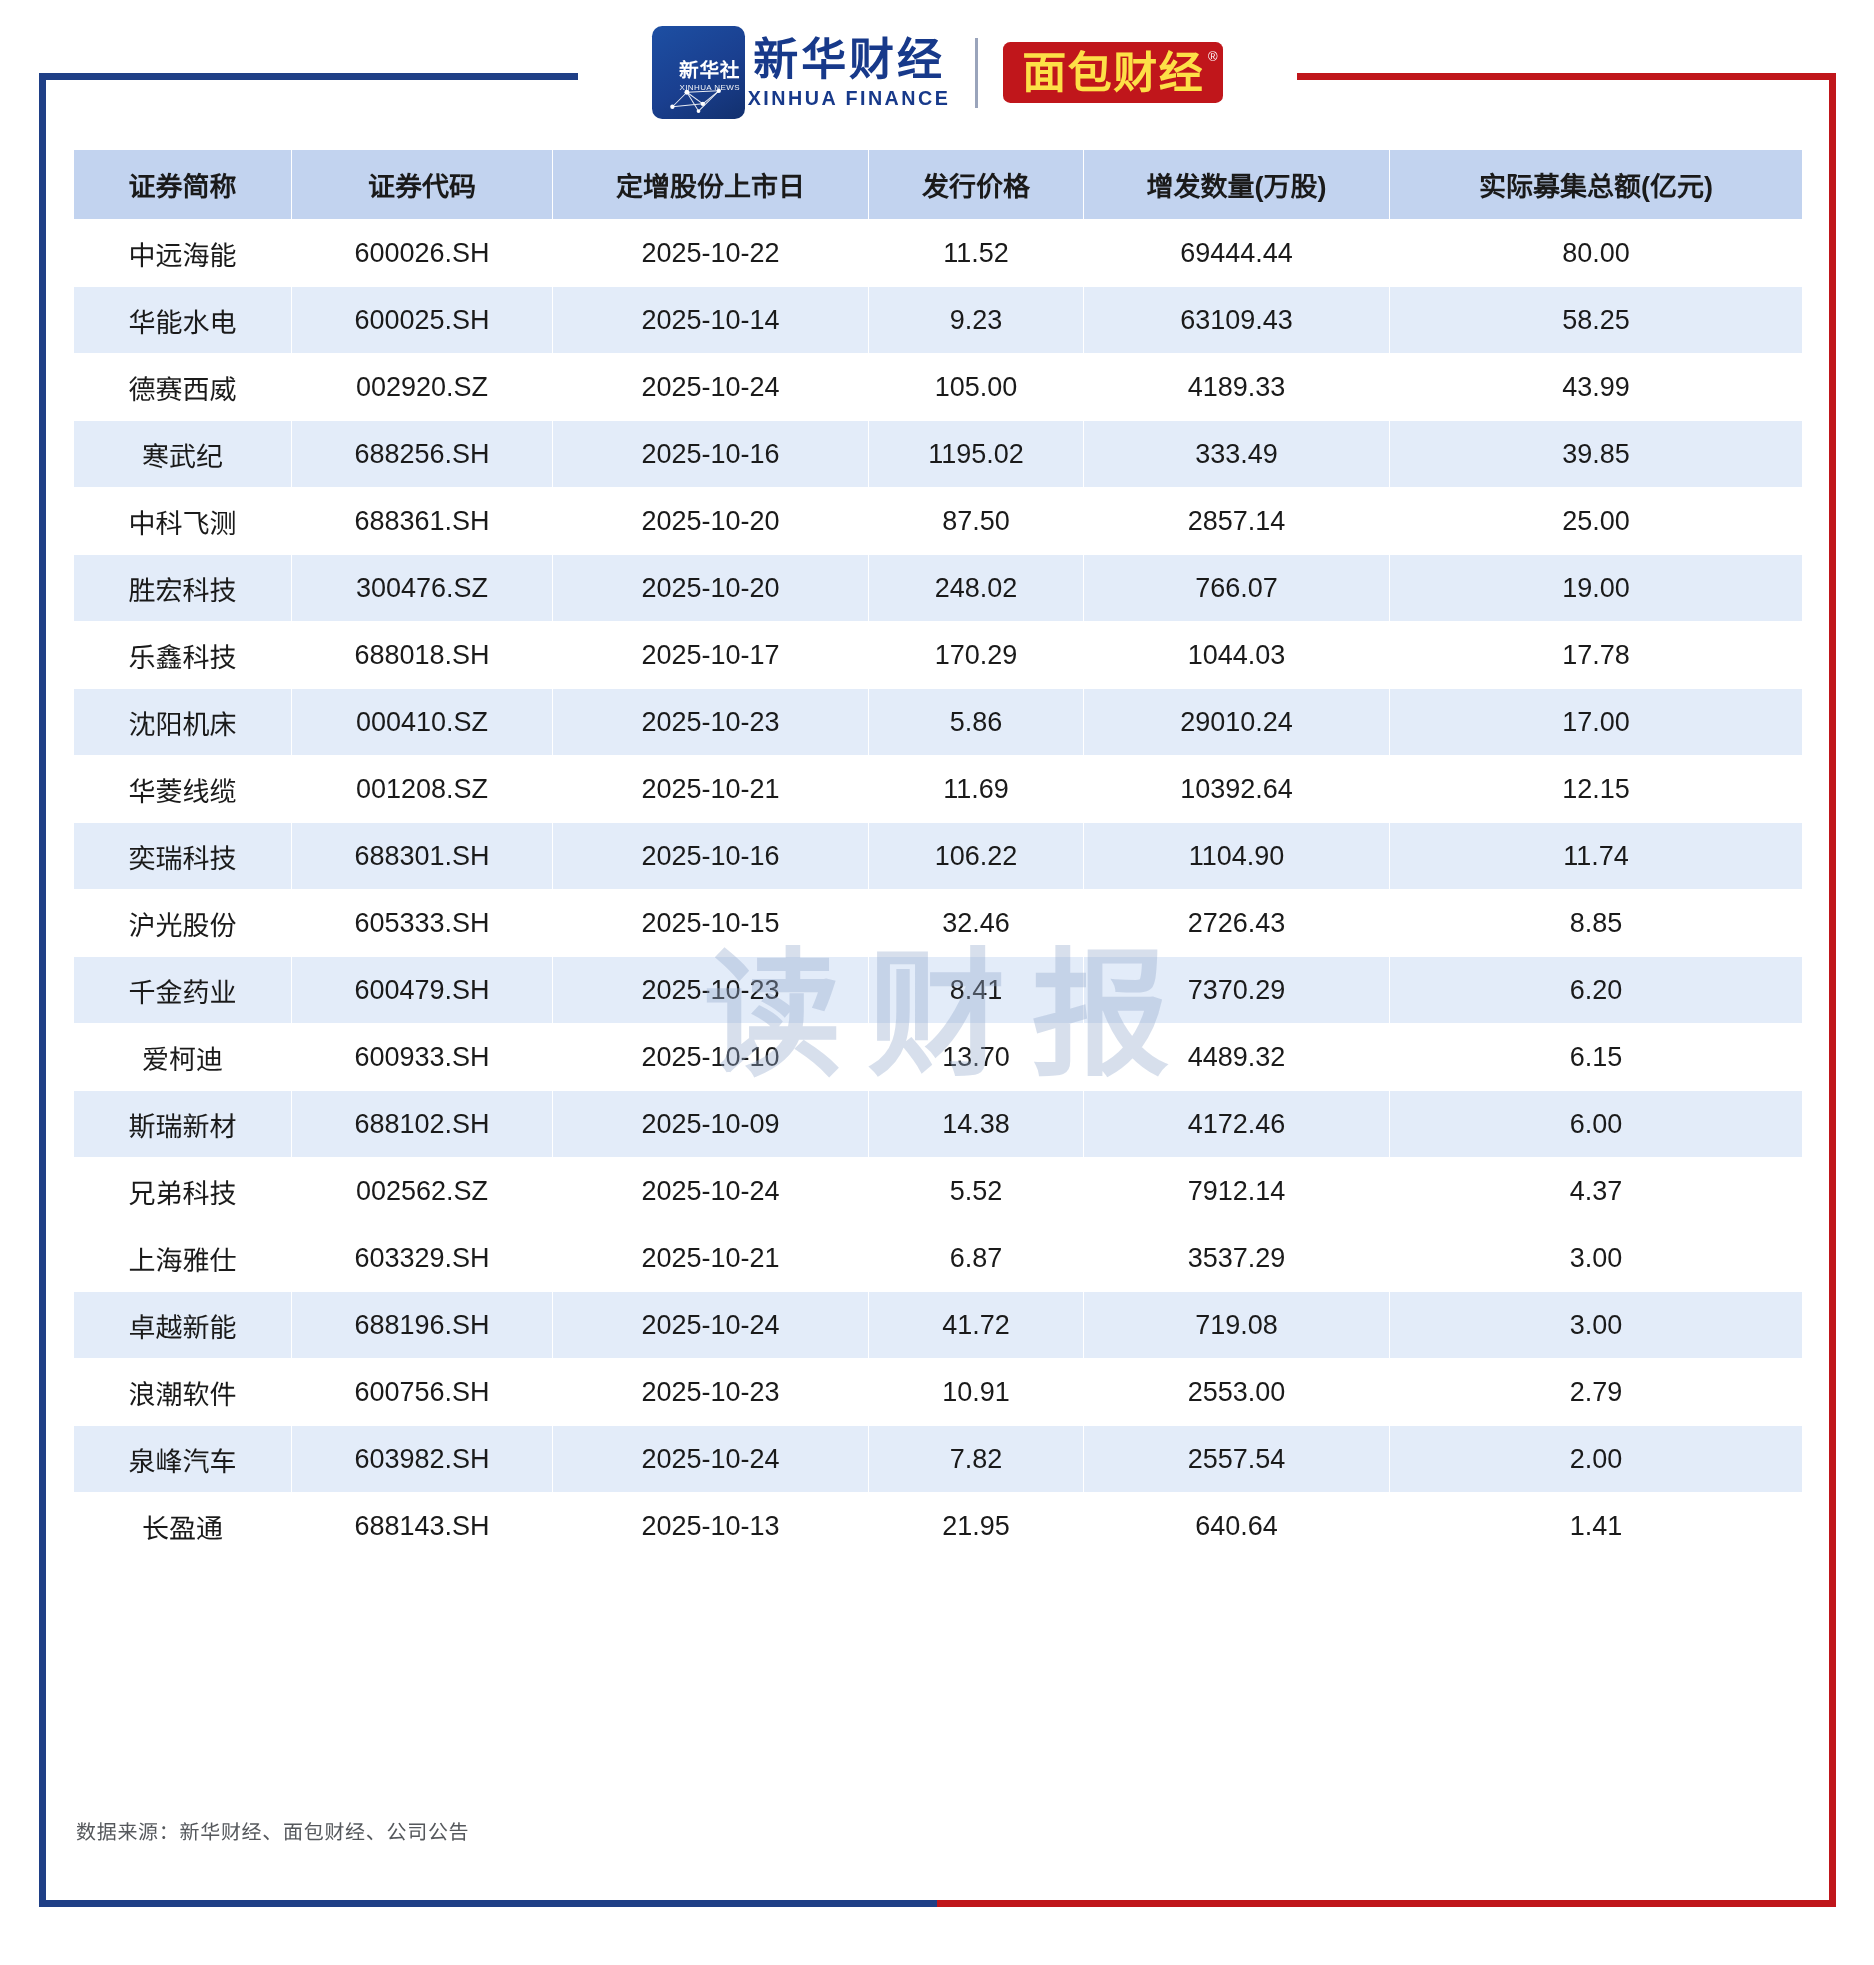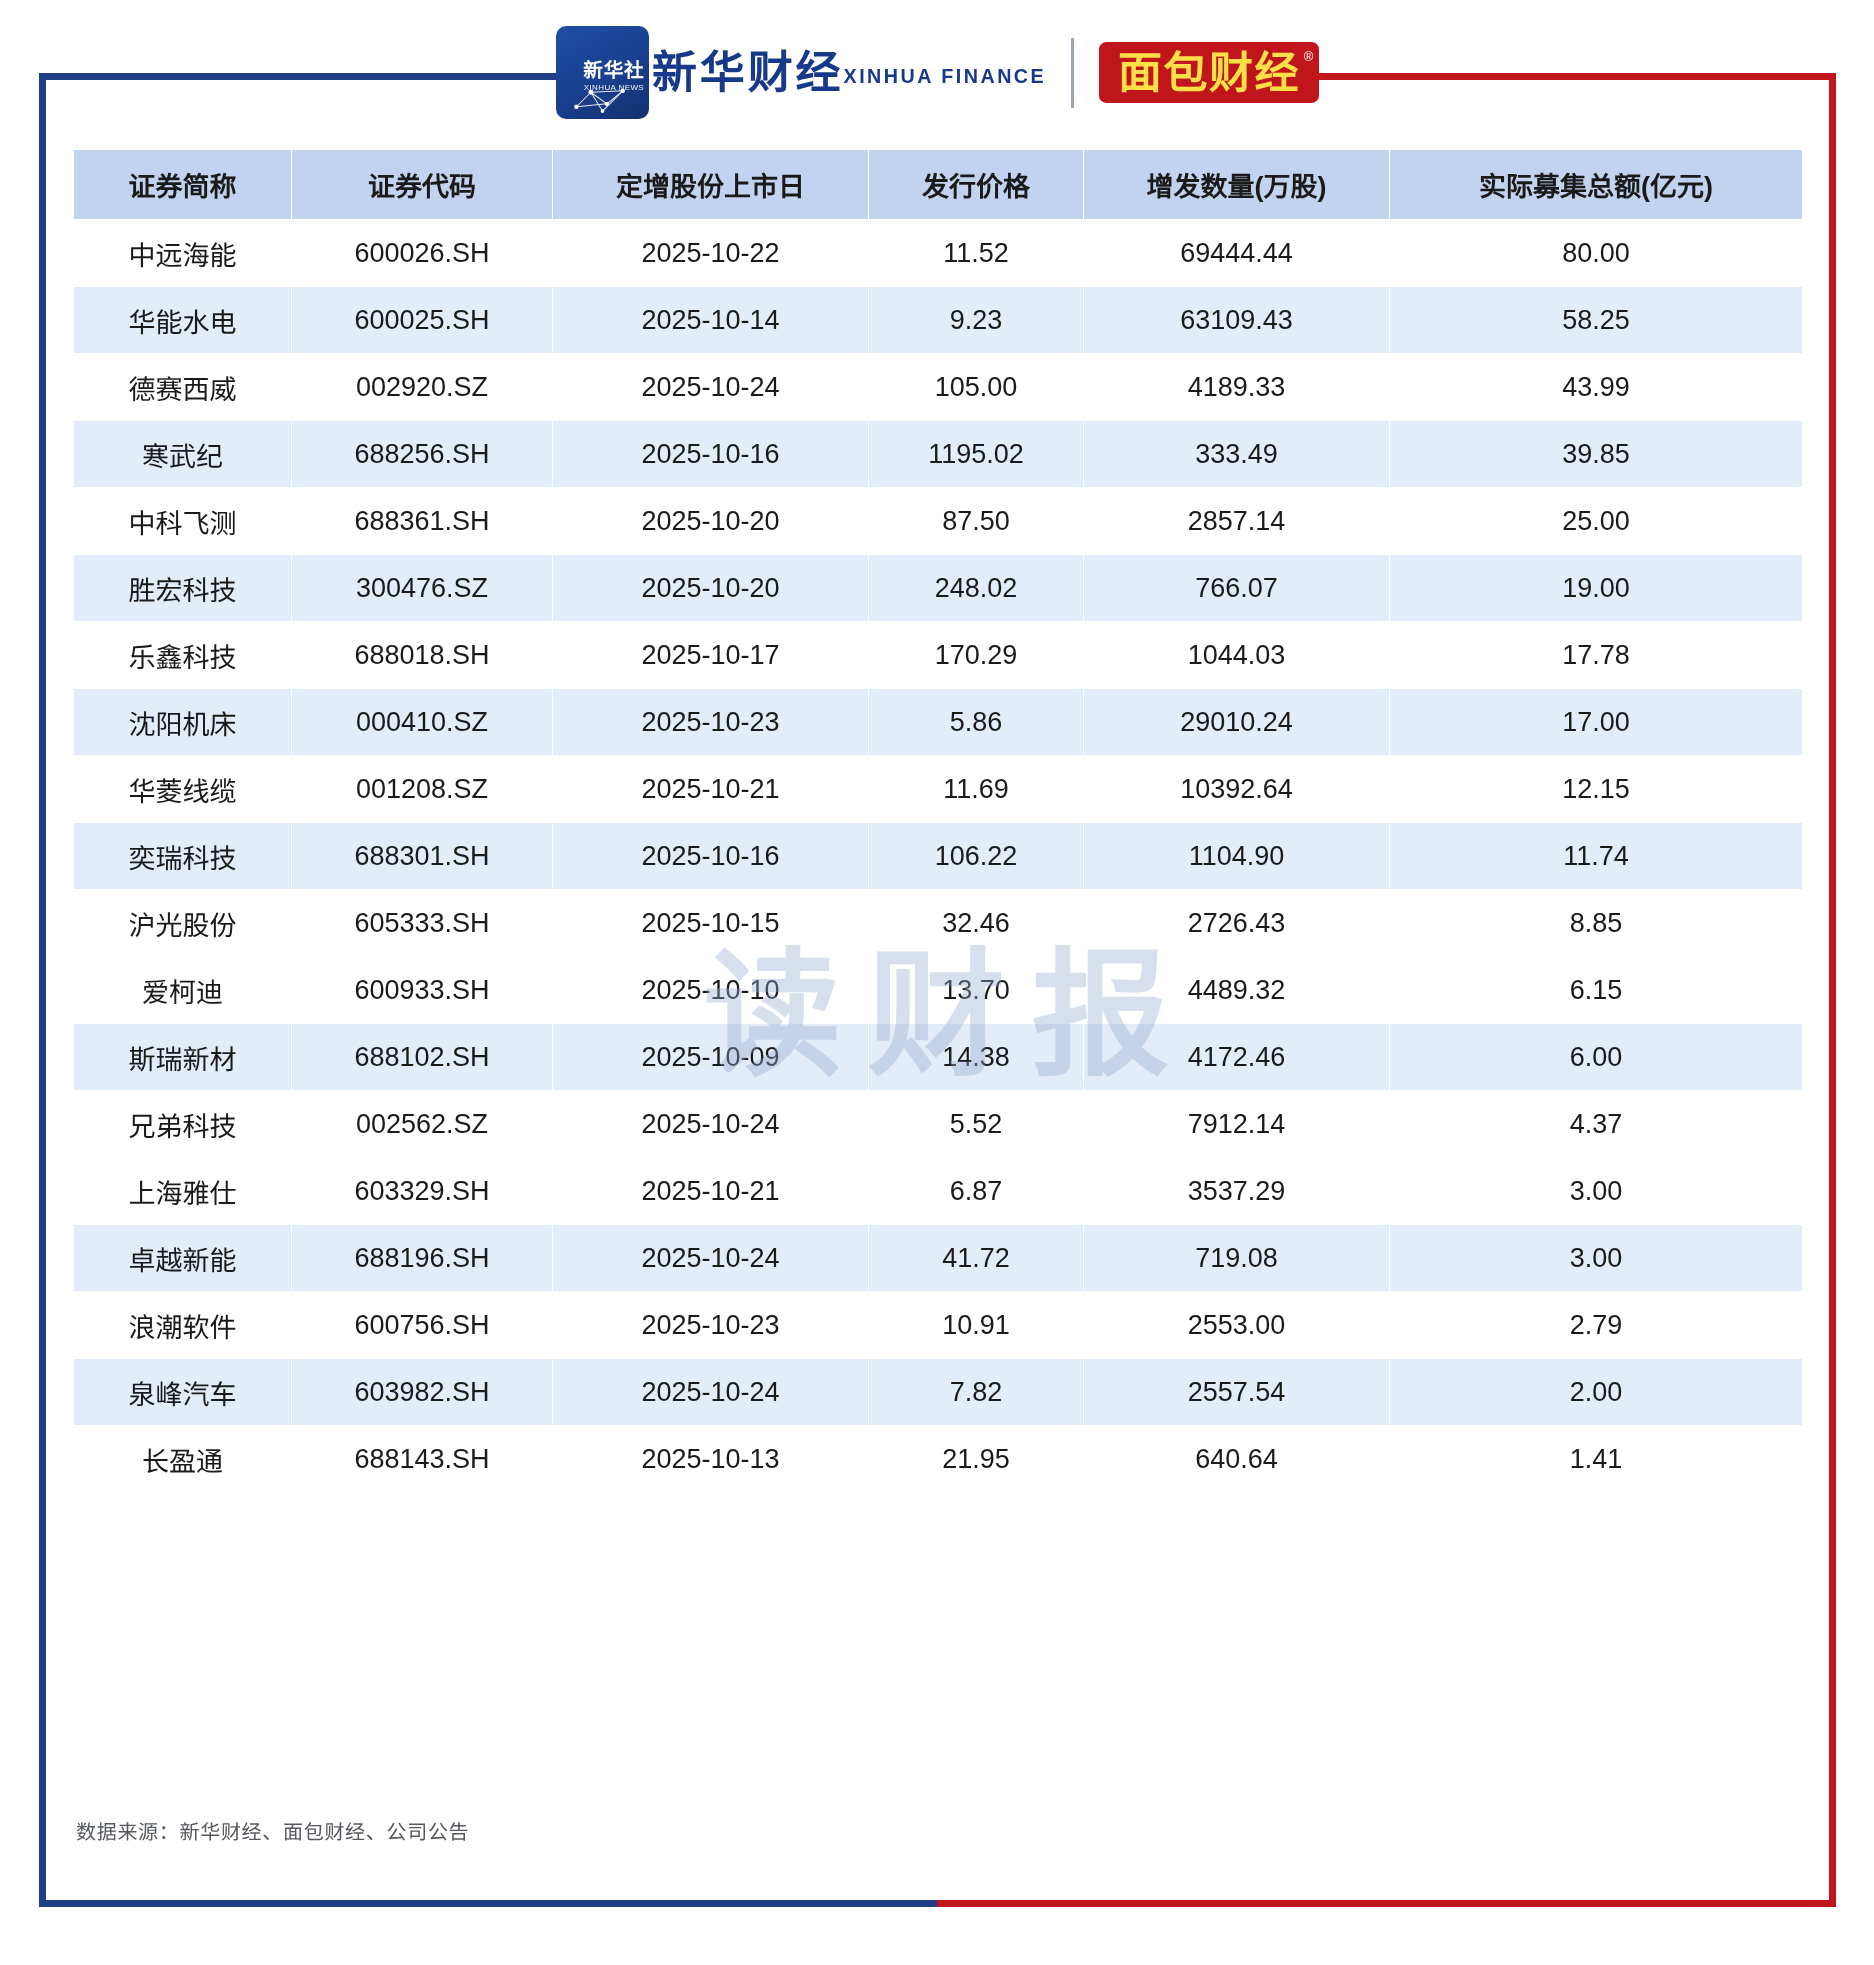--- a/index.html
+++ b/index.html
@@ -110,21 +110,21 @@
     bottom: 5.8px;
     left: 0; right: 0;
     display: flex;
     justify-content: center;
   }
   .logo-xinhua-badge .net svg { display:block; }
 
   .logo-xf-text {
     margin-left: 3px;
     display: flex;
-    flex-direction: row;
+    flex-direction: column;
     align-items: center;
     justify-content: center;
     line-height: 1;
   }
   .logo-xf-text .cn {
     font-size: 45px;
     font-weight: bold;
     color: #17398a;
     letter-spacing: 2.9px;
     font-family: "DejaVu Sans", "Liberation Sans", sans-serif;
@@ -389,20 +389,28 @@
             <td>11.74</td>
           </tr>
         <tr class="odd">
             <td>沪光股份</td>
             <td>605333.SH</td>
             <td>2025-10-15</td>
             <td>32.46</td>
             <td>2726.43</td>
             <td>8.85</td>
           </tr>
+        <tr class="even">
+            <td>千金药业</td>
+            <td>600479.SH</td>
+            <td>2025-10-23</td>
+            <td>8.41</td>
+            <td>7370.29</td>
+            <td>6.20</td>
+          </tr>
         <tr class="odd">
             <td>爱柯迪</td>
             <td>600933.SH</td>
             <td>2025-10-10</td>
             <td>13.70</td>
             <td>4489.32</td>
             <td>6.15</td>
           </tr>
         <tr class="even">
             <td>斯瑞新材</td>

